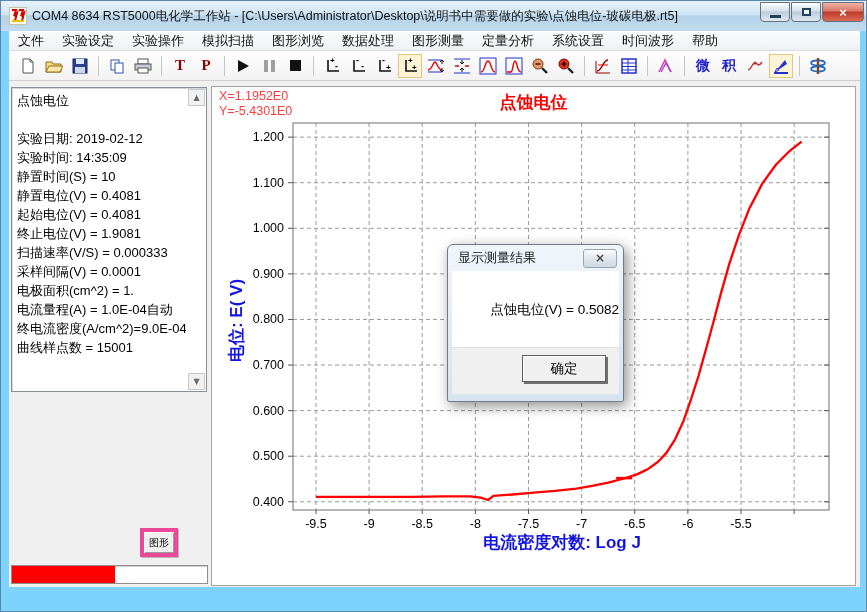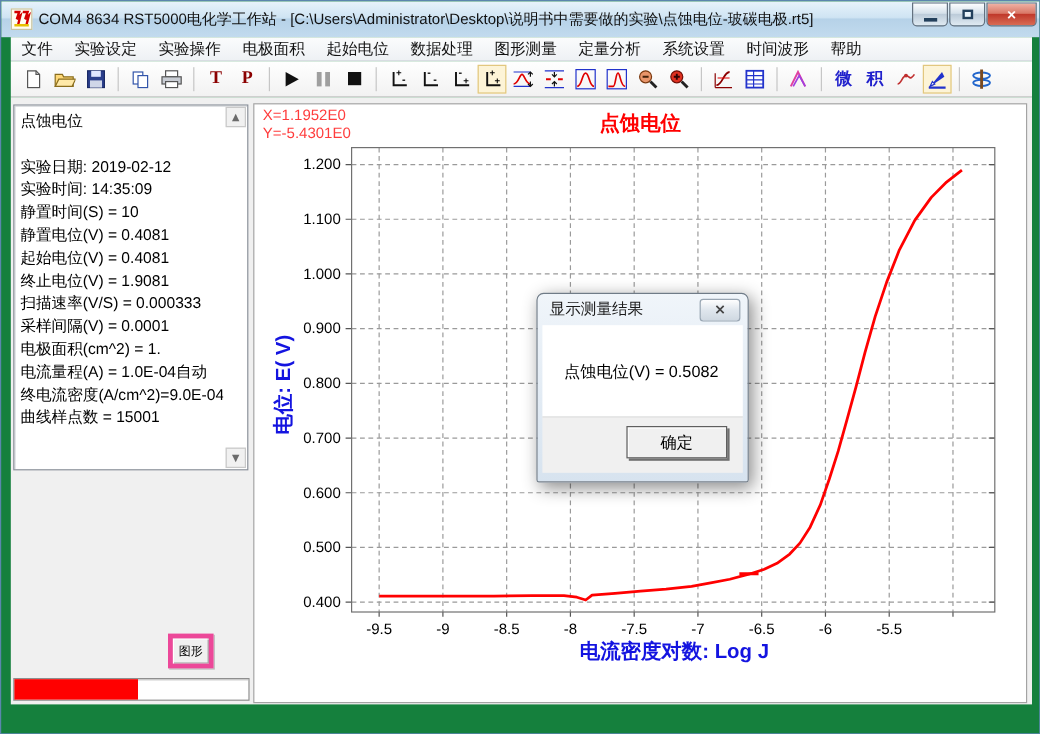--- a/index.html
+++ b/index.html
@@ -1,17 +1,17 @@
 <!DOCTYPE html>
 <html><head>
 <meta charset="utf-8">
 <style>
   * { margin:0; padding:0; box-sizing:border-box; }
   body { font-family:"Liberation Sans", sans-serif; background:#666; }
-  #app { position:relative; width:867px; height:612px; background:#15803d;
+  #app { position:relative; width:867px; height:612px; background:#7dd3fc;
          font-family:"Liberation Sans", sans-serif; overflow:hidden;
          border:1px solid #5b86ad; }
   
   #titlebar { position:absolute; left:0; top:0; width:867px; height:30px;
     background:linear-gradient(#e8f3fb 0%, #cfe4f3 45%, #b6d2e8 50%, #c2dbee 100%);
     display:flex; align-items:center; padding-left:8px; }
   #app-icon { width:18px; height:18px; margin-right:5px; background:#fffef2;
     border:1px solid #c9c4a0; position:relative; }
   #title-text { font-size:12.5px; color:#111; white-space:nowrap; overflow:hidden; }
   #win-buttons { position:absolute; right:4px; top:1px; display:flex; }
@@ -72,21 +72,21 @@
   #dialog { position:absolute; left:446px; top:243px; width:177px; height:158px;
     border:1px solid #6f7b87; border-radius:6px 6px 2px 2px;
     background:linear-gradient(#f0f5fa,#d7e3ef); box-shadow:3px 4px 14px rgba(0,0,0,.45); z-index:50; }
   #dialog-titlebar { height:26px; display:flex; align-items:center; padding:0 6px 0 10px; }
   #dialog-title { font-size:13px; color:#1a1a1a;text-align:right; }
   #dialog-close { margin-left:auto; width:34px; height:19px; border:1px solid #98a5b2; border-radius:3px;
     background:linear-gradient(#fefefe,#dfe6ed 50%,#cfd8e1); color:#444; font-weight:bold; font-size:12px;
     display:flex; align-items:center; justify-content:center; cursor:default;
     font-family:"DejaVu Sans", sans-serif; }
   #dialog-body { margin:0 4px; height:76px; background:#fff; font-size:13.5px; color:#000;
-    padding:30px 0 0 18px; }
+    padding:30px 0 0 18px;text-align:right; }
   #dialog-footer { margin:0 4px; height:47px; background:#f0f0f0; border-top:1px solid #dfdfdf; position:relative; }
   #ok-button { position:absolute; right:13px; top:7px; width:84px; height:27px; background:#f0f0f0;
     border:1px solid #5f5f5f; box-shadow:inset 1px 1px 0 #fff, 2px 2px 0 #707070;
     font-size:13.5px; color:#000; display:flex; align-items:center; justify-content:center; cursor:default; }
   
   #statusbar { position:absolute; left:8px; top:586px; width:851px; height:21px; background:#f0f0f0; }
   .status-panel { position:absolute; top:3px; height:17px; background:#f0f0f0;
     border:1px solid #9a9a9a; box-shadow:inset 1px 1px 0 #fdfdfd; }
   #status-text { font-size:13px; color:#000; padding:1px 0 0 7px; white-space:pre; }
   #resize-grip { position:absolute; right:1px; bottom:1px; width:13px; height:13px;
@@ -117,22 +117,22 @@
       <div class="winbtn close">
           <span>×</span>
         </div>
     </div>
   </div>
 
   <div id="menubar">
       <div class="menu-item">文件</div>
       <div class="menu-item">实验设定</div>
       <div class="menu-item">实验操作</div>
-      <div class="menu-item">电极面积</div>
-      <div class="menu-item">起始电位</div>
+      <div class="menu-item">模拟扫描</div>
+      <div class="menu-item">图形浏览</div>
       <div class="menu-item">数据处理</div>
       <div class="menu-item">图形测量</div>
       <div class="menu-item">定量分析</div>
       <div class="menu-item">系统设置</div>
       <div class="menu-item">时间波形</div>
       <div class="menu-item">帮助</div>
     </div>
 
   <div id="toolbar">
     <div class="tbtn">

